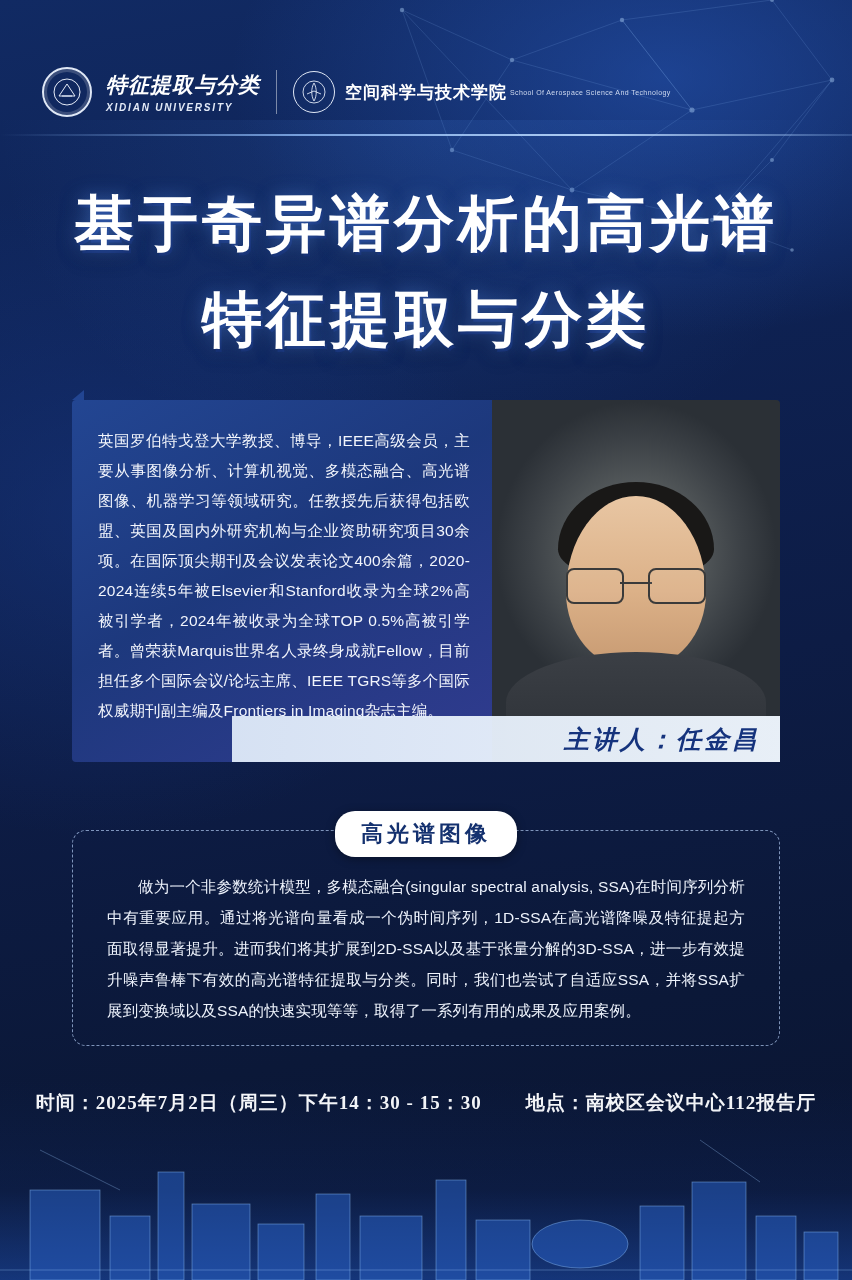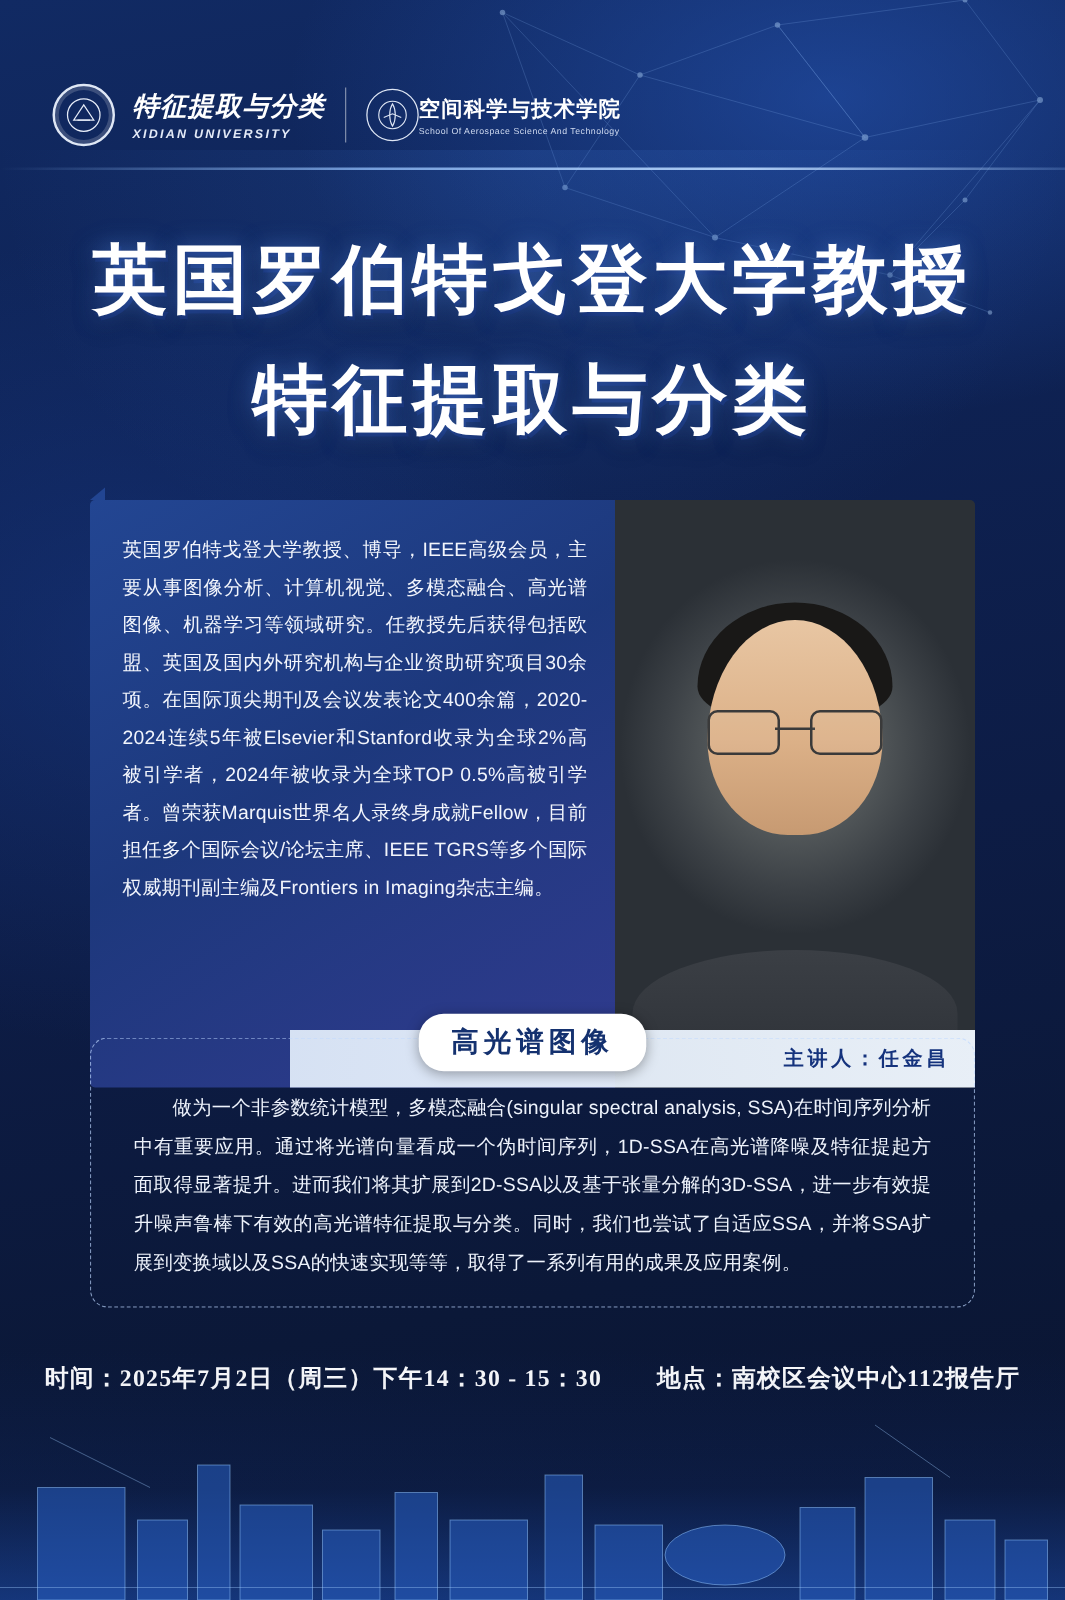--- a/index.html
+++ b/index.html
@@ -87,21 +87,23 @@
     background: rgba(255,255,255,0.45);
     margin: 0 16px;
   }
   .school-mark {
     width: 40px; height: 40px;
     border-radius: 50%;
     border: 1.6px solid #dfe7f5;
     display:flex; align-items:center; justify-content:center;
   }
   .school-names {
-    display: flex; flex-direction: column; gap: 3px;
+    display: flex; gap: 3px;
+    margin-left: 10px;
+    align-items: center;
   }
   .school-cn {
     font-size: 17px;
     font-weight: bold;
     letter-spacing: 1px;
     color: #ffffff;
   }
   .school-en {
     font-size: 7px;
     letter-spacing: 0.4px;
@@ -153,21 +155,21 @@
       2px 3px 0 rgba(20,45,110,0.85),
       0 6px 20px rgba(0,0,0,0.4);
   }
 
   
   .speaker {
     position: absolute;
     top: 400px;
     left: 72px;
     width: 708px;
-    height: 470px;
+    height: 362px;
     display: flex;
   }
   .bio {
     position: relative;
     width: 420px;
     background: linear-gradient(150deg, rgba(36,72,150,0.92) 0%, rgba(30,58,128,0.92) 45%, rgba(52,62,150,0.92) 100%);
     border-radius: 4px 0 0 4px;
     padding: 26px 22px 22px 26px;
     box-sizing: border-box;
   }
@@ -251,24 +253,25 @@
     height: 46px;
     background: linear-gradient(90deg, rgba(225,236,250,0.94) 0%, rgba(238,245,253,0.97) 100%);
     display: flex;
     align-items: center;
     justify-content: flex-end;
     padding-right: 20px;
     box-sizing: border-box;
   }
   .name-bar-inner {
     font-family: "Liberation Serif", serif;
-    font-size: 16px;
+    font-size: 25px;
     font-weight: bold;
     letter-spacing: 3px;
     color: #15337d;
+    font-style: italic;
   }
   .name-bar-wrap {
     position: absolute;
     left: 160px; right: 0; bottom: 0;
     height: 46px;
   }
 
   
   .content-box {
     position: absolute;
@@ -393,21 +396,21 @@
     </div>
     <div class="school-names">
       <div class="school-cn">空间科学与技术学院</div>
       <div class="school-en">School Of Aerospace Science And Technology</div>
     </div>
 
   </div>
   <div class="hdr-rule"></div>
 
   <div class="title-wrap">
-    <div class="title-line">英国罗伯特戈登大学教授</div>
+    <div class="title-line">基于奇异谱分析的高光谱</div>
     <div class="title-line">特征提取与分类</div>
   </div>
 
   <div class="speaker">
     <div class="bio">
       <p>英国罗伯特戈登大学教授、博导，IEEE高级会员，主要从事图像分析、计算机视觉、多模态融合、高光谱图像、机器学习等领域研究。任教授先后获得包括欧盟、英国及国内外研究机构与企业资助研究项目30余项。在国际顶尖期刊及会议发表论文400余篇，2020-2024连续5年被Elsevier和Stanford收录为全球2%高被引学者，2024年被收录为全球TOP 0.5%高被引学者。曾荣获Marquis世界名人录终身成就Fellow，目前担任多个国际会议/论坛主席、IEEE TGRS等多个国际权威期刊副主编及Frontiers in Imaging杂志主编。</p>
     </div>
     <div class="photo">
       <div class="hair"></div>
       <div class="face"></div>

